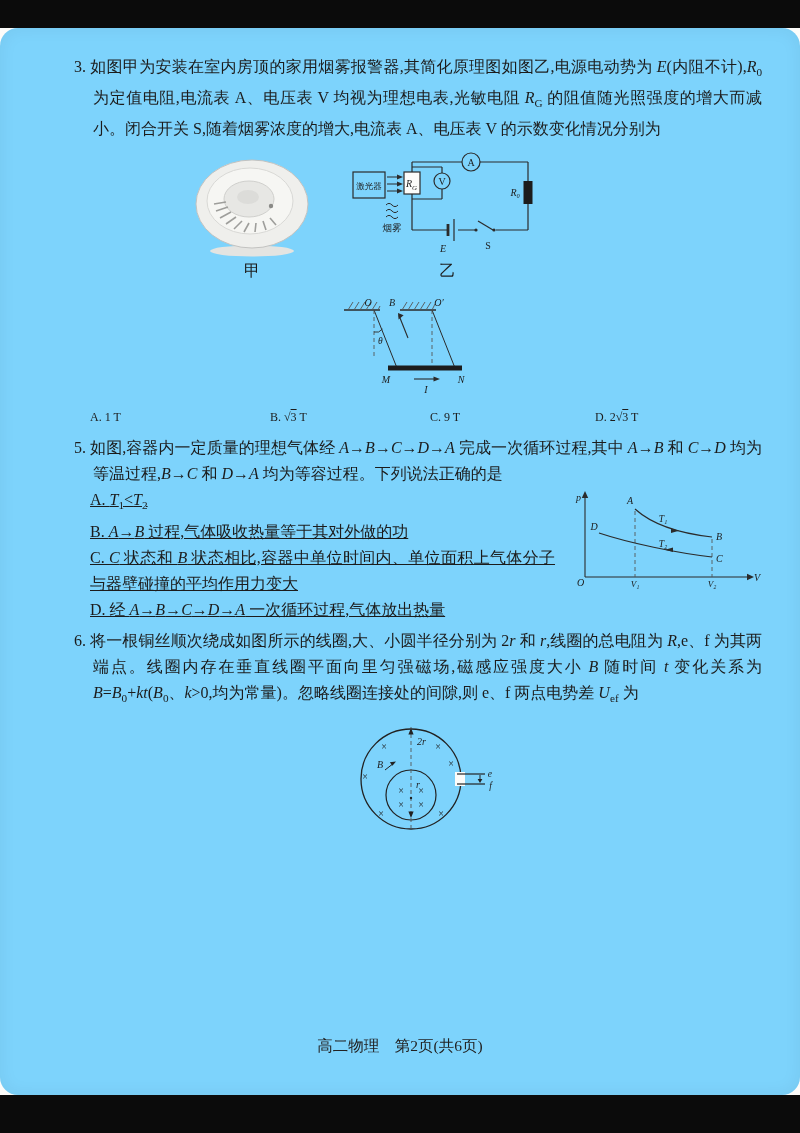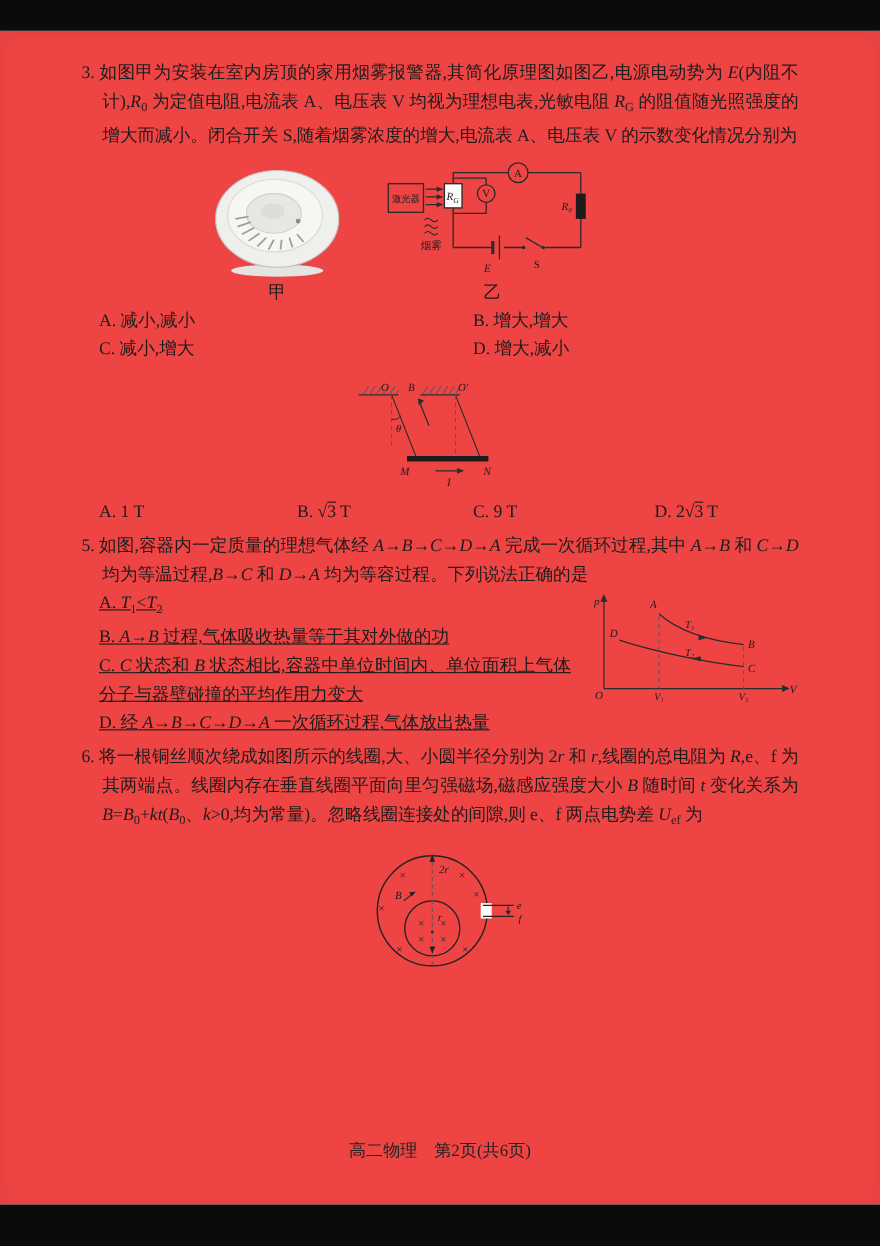--- a/index.html
+++ b/index.html
@@ -2,32 +2,32 @@
 <html><head>
 <meta charset="utf-8">
 <style>
   * { margin:0; padding:0; box-sizing:border-box; }
   html,body { width:800px; height:1133px; }
   body { background:#777; font-family:"Liberation Serif","DejaVu Serif",serif; }
   .scan { position:relative; width:800px; height:1133px; background:#fcfcfa; overflow:hidden; color:#1c1c1c; }
   .bar { position:absolute; left:0; width:100%; background:#0b0b0b; z-index:3; }
   .bar.top { top:0; height:28px; }
   .bar.bottom { bottom:0; height:38px; }
-  .paper { position:absolute; top:28px; bottom:38px; left:0; right:0; background:#ef4444; padding:26px 74px 0 74px; overflow:hidden; box-shadow:inset 0 0 18px rgba(0,0,0,.06); }
+  .paper { position:absolute; top:28px; bottom:38px; left:0; right:0; background:#7dd3fc; padding:26px 38px 0 74px; overflow:hidden; box-shadow:inset 0 0 18px rgba(0,0,0,.06);border-radius:18px; }
   .question { margin-bottom:5px; }
   .qtext { font-size:16px; line-height:26px; text-align:justify; padding-left:19px; text-indent:-19px; }
   i { font-style:italic; }
   sub,sup { font-size:.7em; }
   .ol { text-decoration:overline; }
   .fig-row { display:flex; align-items:flex-end; gap:38px; margin:6px 0 2px 118px; }
   .fig { display:flex; flex-direction:column; align-items:center; }
   .fig-label { font-size:16px; margin-top:1px; }
   .fig-center { display:flex; justify-content:center; margin:6px 0 4px 0; }
   .opts2 { display:grid; grid-template-columns:340px 1fr; font-size:16px; line-height:26px; padding-left:16px; }
-  .opts4 { display:grid; grid-template-columns:180px 160px 165px 1fr; font-size:16px; line-height:26px; padding-left:16px; margin-top:3px; }
+  .opts4 { display:grid; grid-template-columns:180px 160px 165px 1fr; font-size:12px; line-height:26px; padding-left:16px; margin-top:3px; }
   .q5-opts { overflow:hidden; }
   .pv-fig { float:right; margin:0 0 2px 12px; }
   .opt-line { font-size:16px; line-height:26px; padding-left:16px; text-align:justify;text-decoration:underline; }
   .footer { position:absolute; left:0; right:0; bottom:38px; text-align:center; font-size:15.5px; color:#222;font-family:Liberation Serif, serif; }
   svg text { fill:#1c1c1c; }
 </style>
 </head>
 <body>
 
 <div class="scan">
@@ -109,26 +109,20 @@
             <text x="170" y="48" text-anchor="end" font-size="10" font-style="italic">R₀</text>
             <text x="93" y="104" text-anchor="middle" font-size="10" font-style="italic">E</text>
             <text x="138" y="101" text-anchor="middle" font-size="10">S</text>
             <text x="19" y="41" text-anchor="middle" font-size="8.5">激光器</text>
             <text x="42" y="83" text-anchor="middle" font-size="9.5">烟雾</text>
           </svg>
           <div class="fig-label">乙</div>
         </div>
       </div>
 
-      <div class="opts2">
-        <span>A. 减小,减小</span>
-        <span>B. 增大,增大</span>
-        <span>C. 减小,增大</span>
-        <span>D. 增大,减小</span>
-      </div>
     </div>
 
     <div class="question">
 
       <div class="fig-center">
         <svg width="165" height="112" viewBox="0 0 165 112">
           <g stroke="#2b2b2b" stroke-width="1.3">
             <line x1="8" y1="22" x2="44" y2="22"></line>
             <line x1="64" y1="22" x2="100" y2="22"></line>
           </g>

